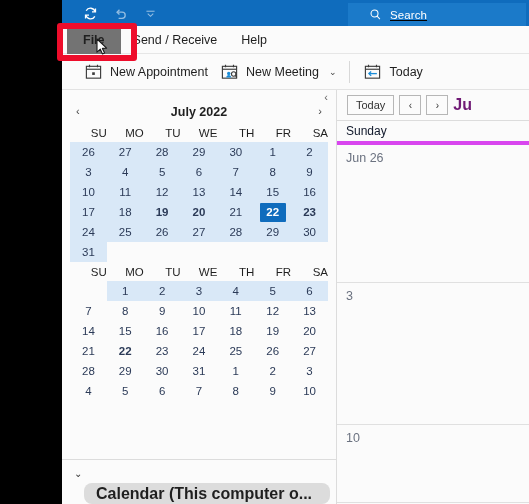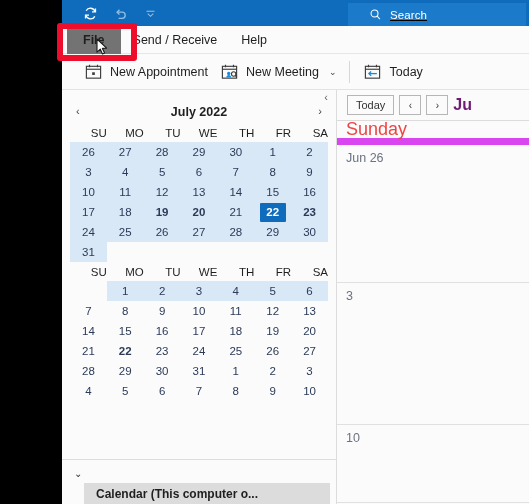--- a/index.html
+++ b/index.html
@@ -236,25 +236,26 @@
     font-size: 13.5px;
     color: #1f1f1f;
   }
   .group-chev { font-size: 10px; color: #333; }
   .cal-item {
     margin: 0 6px 0 22px;
     height: 21px;
     background: #dcdcdc;
     display: flex; align-items: center;
     padding-left: 12px;
-    font-size: 12px;
+    font-size: 16px;
     font-weight: bold;
     color: #1f1f1f;
     white-space: nowrap;
     overflow: hidden;
+    border-radius: 8px;
   }
 
   
   .rightpane {
     position: relative;
     flex: 1;
     background: #fbfbfb;
     overflow: hidden;
   }
   .cal-toolbar {
@@ -280,23 +281,23 @@
     font-size: 16px;
     font-weight: bold;
     color: #701a75;
     white-space: nowrap;
   }
 
   .dayhead {
     height: 24px;
     display: flex; align-items: center;
     padding-left: 9px;
-    font-size: 18px;
-    color: #ef4444;
-    border-bottom: 7px solid #d946ef;
+    font-size: 12px;
+    color: #0f172a;
+    border-bottom: 4px solid #d946ef;
     background: #fbfbfb;
   }
   .weekrow {
     position: relative;
     border-bottom: 1px solid #e0e0e0;
     background: #fbfbfb;
   }
   .weekrow .daynum {
     font-size: 12.5px;
     color: #6b7280;

